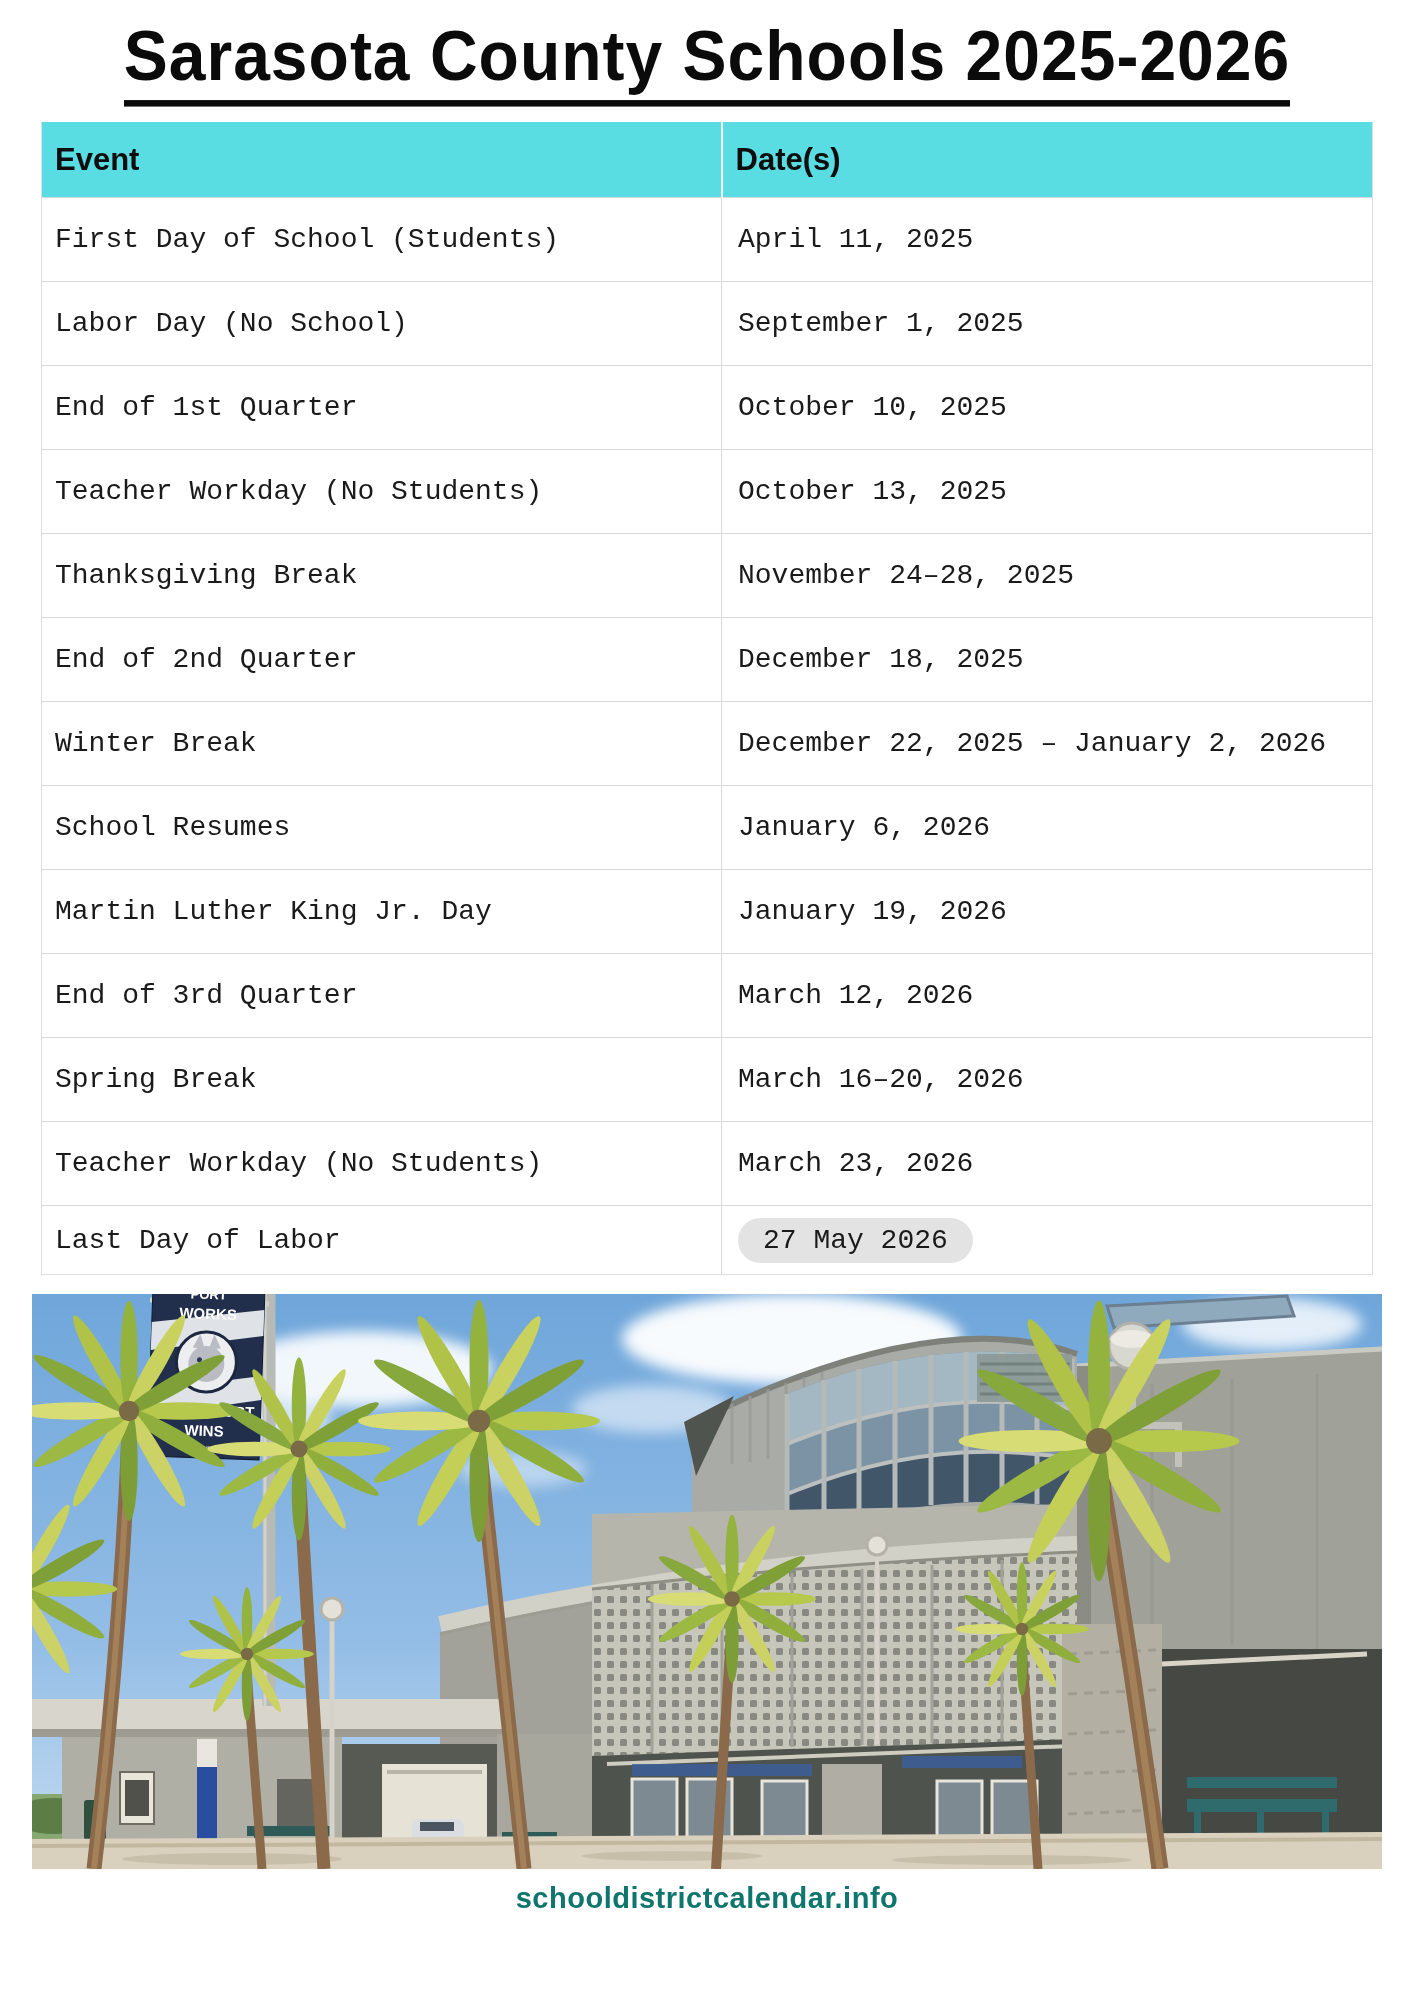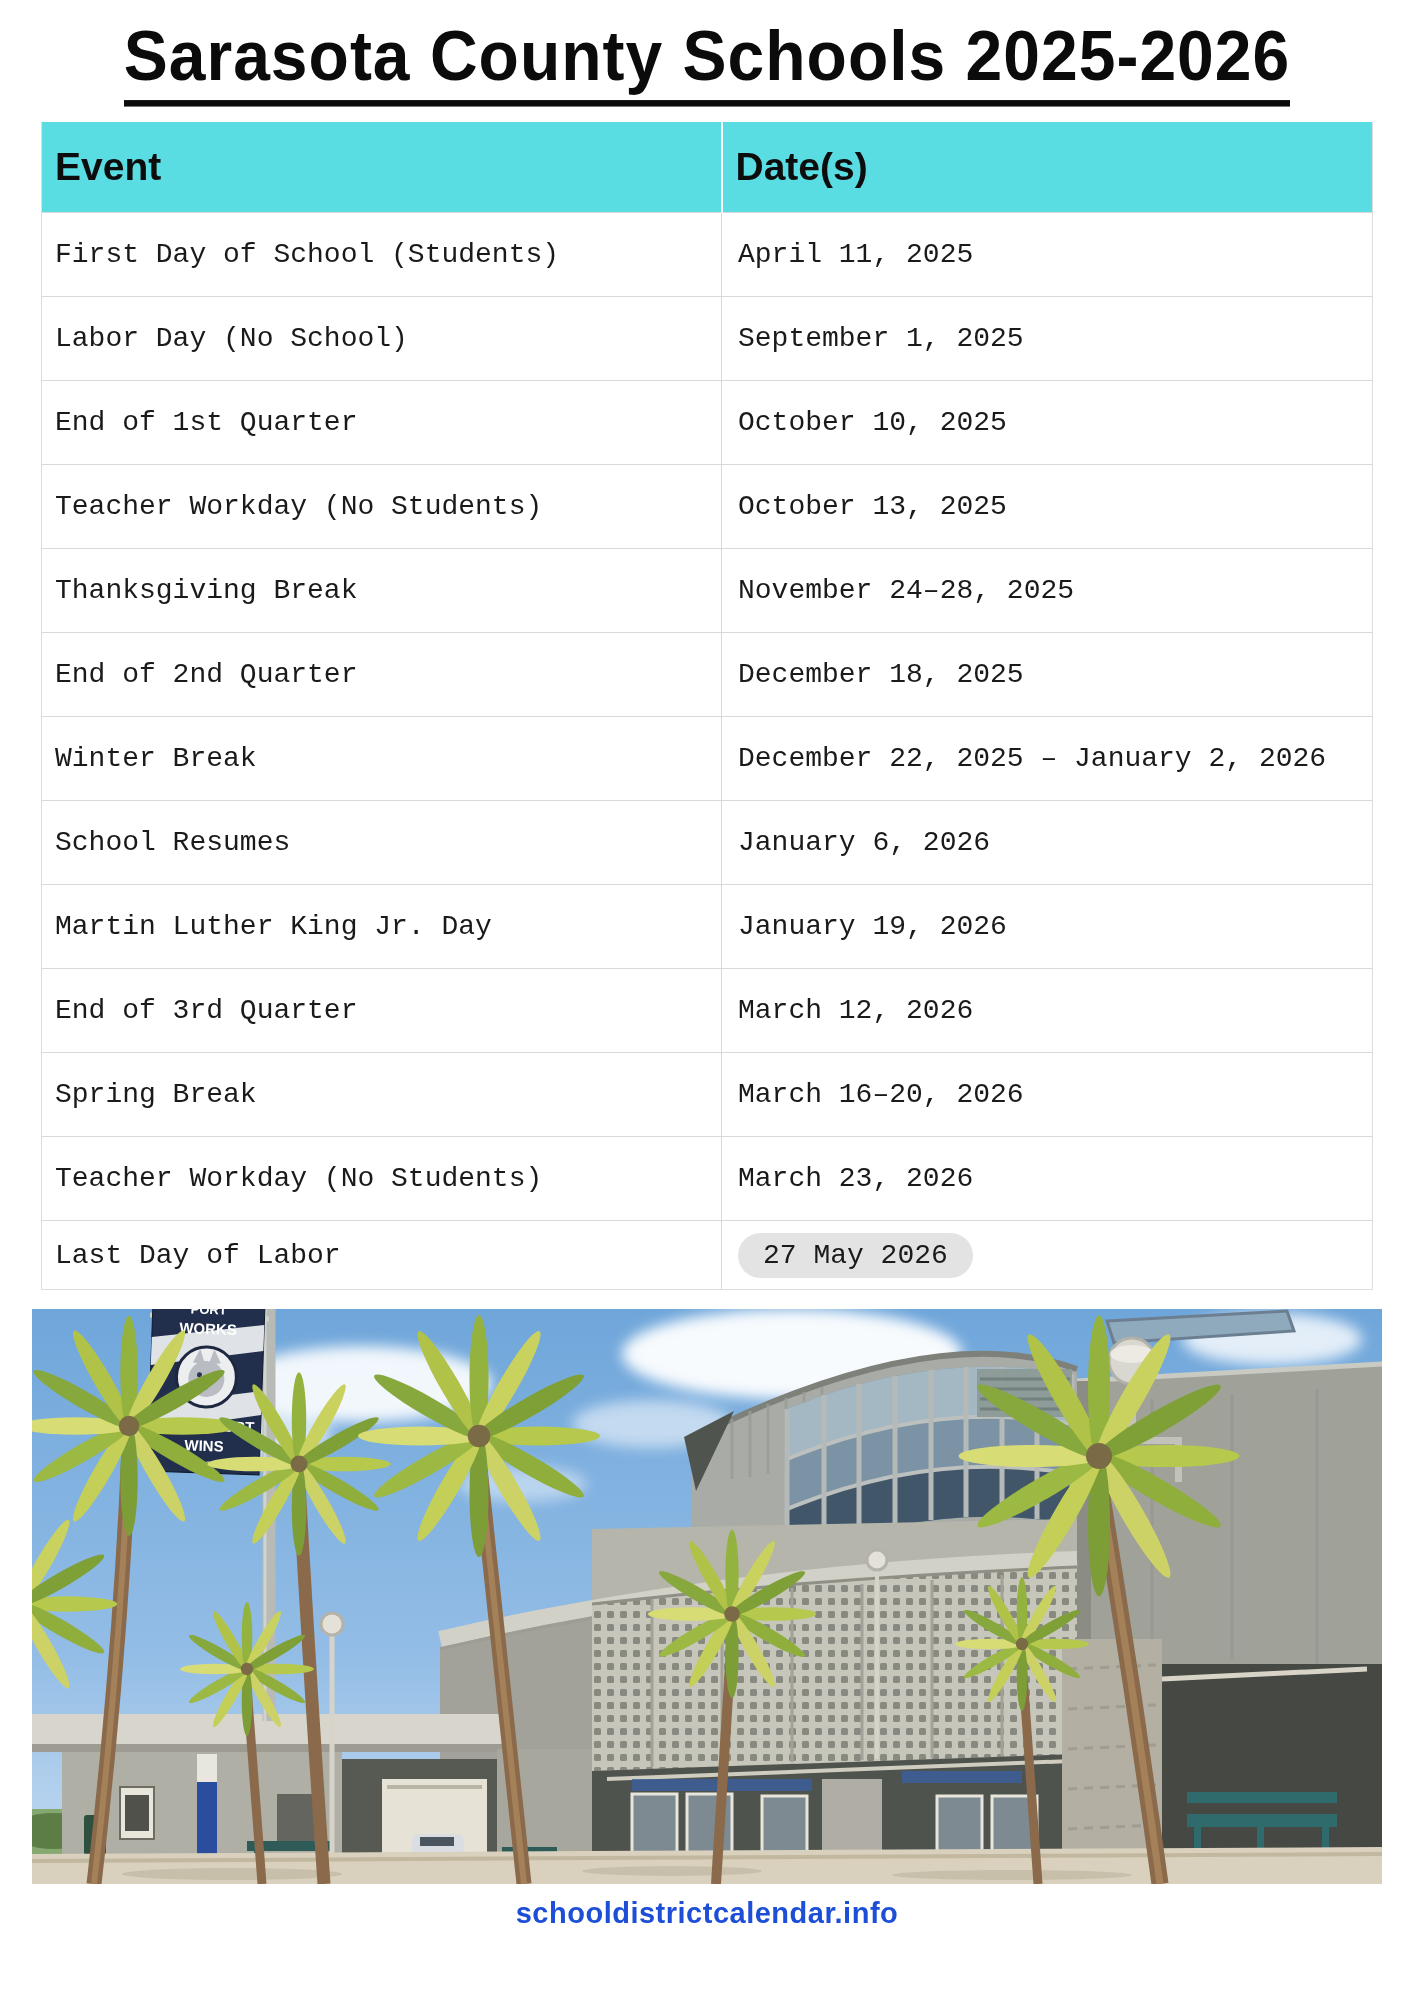--- a/index.html
+++ b/index.html
@@ -36,23 +36,23 @@
     width: 1332px;
     margin: 22px auto 0 auto;
     border-collapse: collapse;
     table-layout: fixed;
     border-left: 1.5px solid #dedede;
     border-right: 1.5px solid #dedede;
     border-bottom: 1.5px solid #dedede;
   }
   th {
     background: var(--header-bg, #5adde2);
-    height: 90px;
+    height: 75px;
     text-align: left;
-    font-size: 39px;
+    font-size: 31px;
     font-weight: bold;
     color: #0d0d0d;
     padding: 0 0 0 13px;
     vertical-align: middle;
   }
   th.event-col { width: 50%; border-right: 2px solid #fafafa; }
   td {
     height: 81px;
     font-size: 28px;
     color: #1a1a1a;
@@ -82,21 +82,21 @@
     background: #9cc3e8;
   }
   .photo-frame svg { display: block; }
   .banner-text { font-family: "Liberation Sans", sans-serif; font-weight: bold; fill: #ffffff; }
 
   
   .footer {
     text-align: center;
     font-size: 29px;
     font-weight: bold;
-    color: #1d4ed8;
+    color: #0f766e;
     margin-top: 13px;
     letter-spacing: 0.5px;
   }
 </style>
 </head>
 <body>
 
 <div class="content">
 
   <div class="title-wrap">

